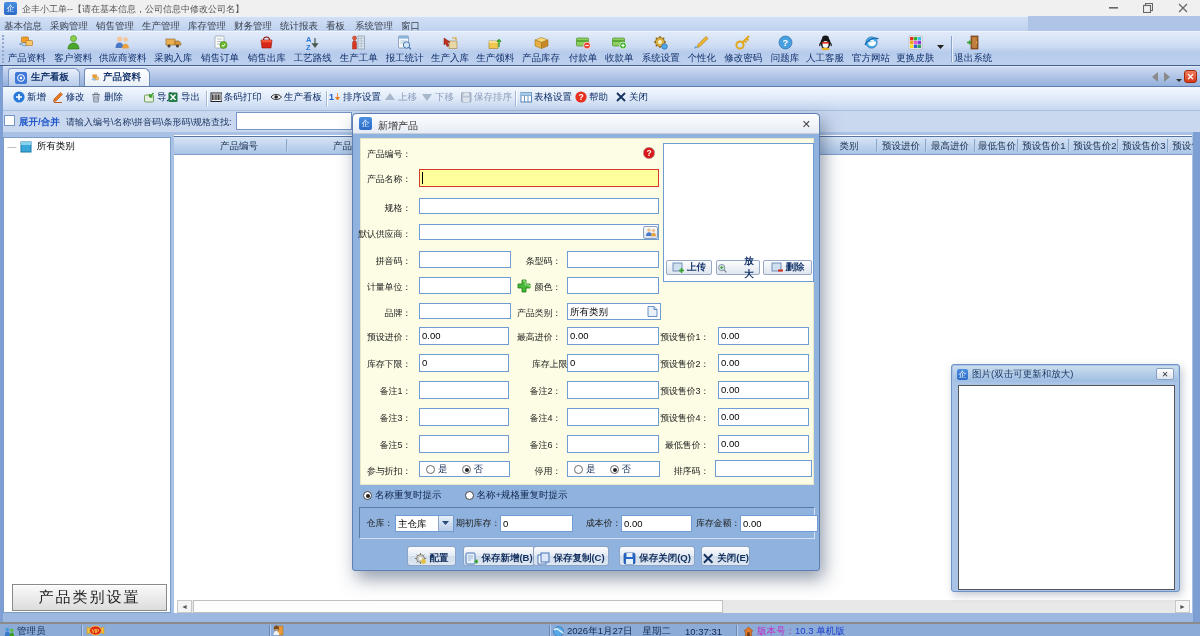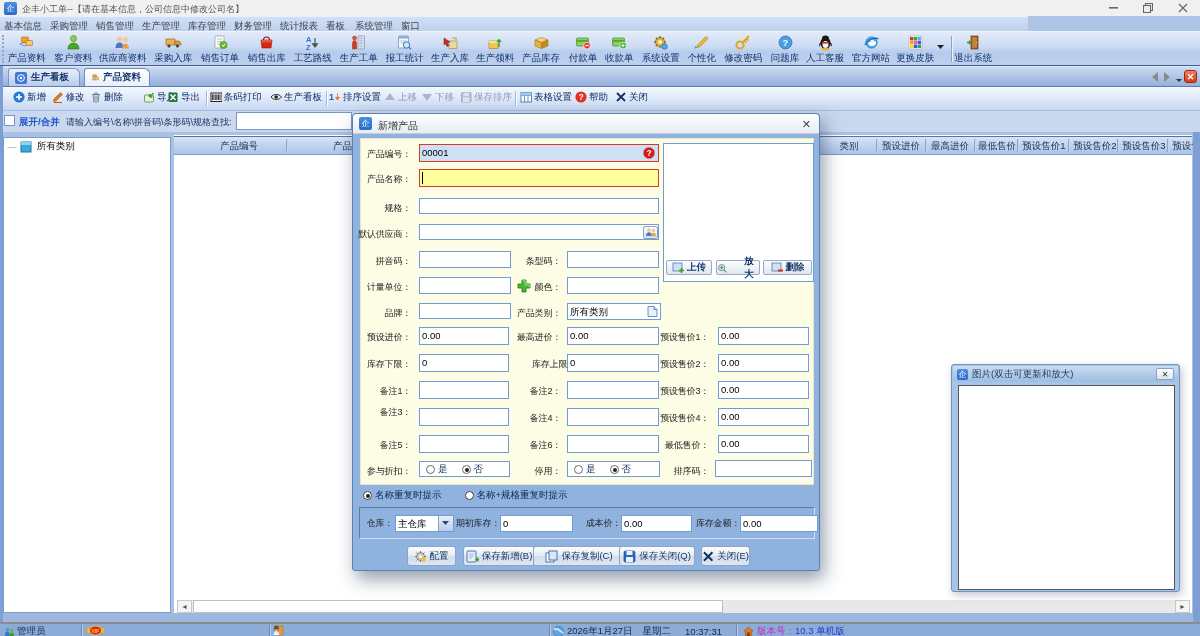--- a/index.html
+++ b/index.html
@@ -66,21 +66,21 @@
 .flabel{position:absolute;text-align:right;color:#222;white-space:nowrap;font-size:9px;letter-spacing:-.2px}
 .finput{position:absolute;background:#fff;border:1px solid #6f9cd2}
 .red{border:1px solid #d43b28 !important}
 #imgbox{position:absolute;left:310px;top:29px;width:151px;height:139px;background:#fff;border:1px solid #6f9cd2}
 .ibtn{position:absolute;top:146px;height:15px;background:linear-gradient(#fcfdfe,#dfe6ef);border:1px solid #96a8c4;border-radius:2px;display:flex;align-items:center;justify-content:center;color:#16356b;font-weight:bold}
 .radiobox{position:absolute;background:#fff;border:1px solid #6f9cd2;display:flex;align-items:center}
 .rc{width:9px;height:9px;border-radius:50%;border:1px solid #6a6a6a;background:#fff;margin:0 3px 0 6px;position:relative}
 .rc.on:after{content:"";position:absolute;left:2px;top:2px;width:4px;height:4px;border-radius:50%;background:#222}
 #dradios{position:absolute;left:10px;top:375px;color:#10264e;display:flex;align-items:center}
 #inset{position:absolute;left:6px;top:393px;width:456px;height:32px;border:1px solid;border-color:#5a7aa6 #cfe0f2 #cfe0f2 #5a7aa6}
-.dbtn{position:absolute;top:432px;height:20px;white-space:nowrap;background:linear-gradient(#fbfcfe 0%,#e4ebf4 50%,#d2deec 51%,#dde7f2 100%);border:1px solid #8ca4c6;border-radius:3px;display:flex;align-items:center;justify-content:center;font-weight:normal;color:#132f5e}
+.dbtn{position:absolute;top:432px;height:20px;white-space:nowrap;background:linear-gradient(#fbfcfe 0%,#e4ebf4 50%,#d2deec 51%,#dde7f2 100%);border:1px solid #8ca4c6;border-radius:3px;display:flex;align-items:flex-end;justify-content:center;font-weight:bold;color:#132f5e}
 
 #picpanel{left:951px;top:364px;width:229px;height:228px;background:#a9c4e6;border:1px solid #6f94c4;border-radius:3px;box-shadow:2px 3px 8px rgba(50,70,100,.3)}
 #pictitle{left:1px;top:1px;width:225px;height:16px;background:linear-gradient(#cadded,#9dbde2);color:#1c3a66;display:flex;align-items:center}
 #picbody{left:6px;top:20px;width:217px;height:205px;background:#fff;border:1px solid #555}
 </style></head>
 <body>
 <div class="abs" id="titlebar">
   <div class="appicon abs" style="left:4px;top:2px">企</div>
   <div class="abs txt">企丰小工单--【请在基本信息，公司信息中修改公司名】</div>
   <svg class="abs" style="left:1109px;top:7px" width="9" height="2">
@@ -441,20 +441,21 @@
 <div class="abs" id="content">
   <div class="abs" id="tree">
     <div class="abs" id="treenode">
       <span style="color:#aaa;letter-spacing:-1px">----</span>
       <svg width="13" height="13" style="margin:0 4px">
           <rect x="1" y="2" width="10" height="10" fill="#3aa8d8" stroke="#1878a8" stroke-width="1"></rect>
           <rect x="1" y="2" width="10" height="3" fill="#88d4f0"></rect>
         </svg>
       <span style="color:#000">所有类别</span>
     </div>
+    <div class="abs" id="catbtn">产品类别设置</div>
   </div>
   <div class="abs" id="grid">
     <div class="abs" id="ghead">
       <span class="gh" style="left:10px;width:110px">产品编号</span>
       <span class="gh" style="left:113px;width:130px">产品名称</span>
         <i class="gsep" style="left:113px"></i>
       <span class="gh" style="left:630px;width:90px">类别</span>
       <span class="gh" style="left:703px;width:48px">预设进价</span>
       <span class="gh" style="left:752px;width:48px">最高进价</span>
       <span class="gh" style="left:801px;width:44px">最低售价</span>
@@ -528,23 +529,20 @@
     <i class="ssep" style="left:736px"></i>
 </div>
 <div class="abs" id="dialog">
   <div class="abs" id="dtitle">
     <div class="appicon">企</div>
     <span class="t">新增产品</span>
     <span id="dclose">✕</span>
   </div>
   <div class="abs" id="ypanel"></div>
 <div class="flabel" style="left:-12px;top:34px;width:70px">产品编号：</div>
-<div class="finput red" style="left:66px;top:30px;width:240px;height:18px;background:#cfdff5">
-      <span style="position:absolute;left:2px;top:2px;color:#000">00001</span>
-    </div>
 <svg style="position:absolute;left:290px;top:33px" width="12" height="12">
       <circle cx="6" cy="6" r="5.7" fill="#d81818" stroke="#a8a8a8" stroke-width=".6"></circle>
       <text x="6" y="9.3" font-size="8.5" font-weight="bold" fill="#fff" text-anchor="middle" font-family="sans-serif">?</text>
     </svg>
 <div class="flabel" style="left:-12px;top:59px;width:70px">产品名称：</div>
 <div class="finput red" style="left:66px;top:55px;width:240px;height:18px;background:#ffff9e"></div>
 <div style="position:absolute;left:69px;top:58px;width:1px;height:12px;background:#000"></div>
 <div class="flabel" style="left:-12px;top:88px;width:70px">规格：</div>
 <div class="finput " style="left:66px;top:84px;width:240px;height:16px;"></div>
 <div class="flabel" style="left:-12px;top:114px;width:70px">默认供应商：</div>
@@ -602,21 +600,21 @@
       <span style="position:absolute;left:2px;top:2px;color:#000">0.00</span>
     </div>
 <div class="flabel" style="left:-12px;top:271px;width:70px">备注1：</div>
 <div class="finput " style="left:66px;top:267px;width:90px;height:18px;"></div>
 <div class="flabel" style="left:138px;top:271px;width:70px">备注2：</div>
 <div class="finput " style="left:214px;top:267px;width:92px;height:18px;"></div>
 <div class="flabel" style="left:286px;top:271px;width:70px">预设售价3：</div>
 <div class="finput " style="left:365px;top:267px;width:91px;height:18px;">
       <span style="position:absolute;left:2px;top:2px;color:#000">0.00</span>
     </div>
-<div class="flabel" style="left:-12px;top:292px;width:70px">备注3：</div>
+<div class="flabel" style="left:-12px;top:298px;width:70px">备注3：</div>
 <div class="finput " style="left:66px;top:294px;width:90px;height:18px;"></div>
 <div class="flabel" style="left:138px;top:298px;width:70px">备注4：</div>
 <div class="finput " style="left:214px;top:294px;width:92px;height:18px;"></div>
 <div class="flabel" style="left:286px;top:298px;width:70px">预设售价4：</div>
 <div class="finput " style="left:365px;top:294px;width:91px;height:18px;">
       <span style="position:absolute;left:2px;top:2px;color:#000">0.00</span>
     </div>
 <div class="flabel" style="left:-12px;top:325px;width:70px">备注5：</div>
 <div class="finput " style="left:66px;top:321px;width:90px;height:18px;"></div>
 <div class="flabel" style="left:138px;top:325px;width:70px">备注6：</div>
@@ -663,21 +661,21 @@
       <span style="margin-left:3px">配置</span>
     </div>
 <div class="dbtn" style="left:110px;width:72px">
       <svg width="13" height="13" viewBox="0 0 13 13">
         <rect x="1" y="1" width="9" height="11" rx="1" fill="#e8f0fa" stroke="#3868b0" stroke-width=".9"></rect>
         <path d="M3 4h5M3 6h5M3 8h3" stroke="#88a8cc" stroke-width=".8"></path>
         <path d="M9.5 9.5h4M11.5 7.5v4" stroke="#30a020" stroke-width="1.6"></path>
       </svg>
       <span style="margin-left:3px">保存新增(B)</span>
     </div>
-<div class="dbtn" style="left:180px;width:92px">
+<div class="dbtn" style="left:180px;width:76px">
       <svg width="13" height="13" viewBox="0 0 13 13">
         <rect x="1" y="3" width="8" height="9" fill="#fff" stroke="#3868b0" stroke-width=".9"></rect>
         <rect x="4" y="1" width="8" height="9" fill="#dce8f8" stroke="#3868b0" stroke-width=".9"></rect>
       </svg>
       <span style="margin-left:3px">保存复制(C)</span>
     </div>
 <div class="dbtn" style="left:266px;width:76px">
       <svg width="13" height="13" viewBox="0 0 13 13">
         <rect x="1" y="1" width="11" height="11" rx="1.5" fill="#2868c8" stroke="#1a4a98" stroke-width=".7"></rect>
         <rect x="3.5" y="1" width="6" height="4" fill="#e8f0fa"></rect>

